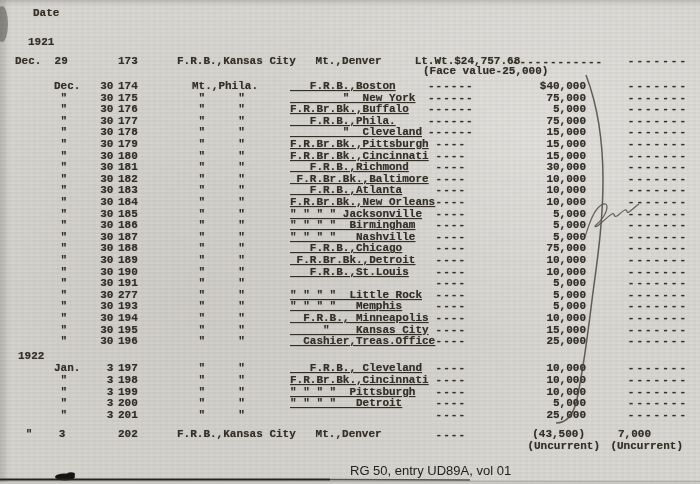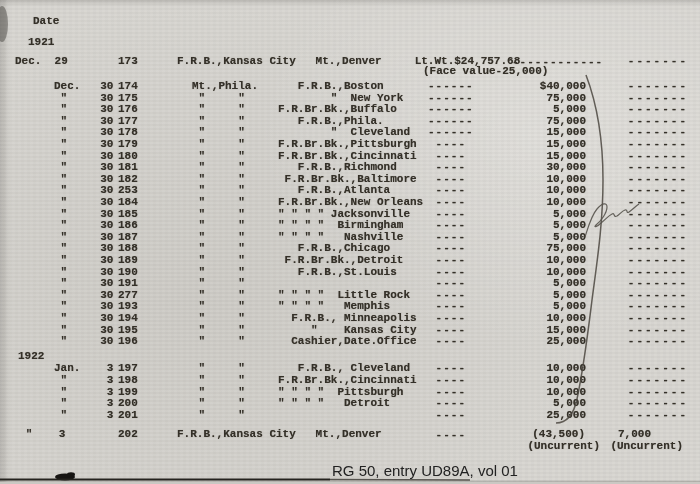--- a/index.html
+++ b/index.html
@@ -20,21 +20,21 @@
       repeating-linear-gradient(90deg, rgba(255,255,255,0.020) 0 3px, rgba(0,0,0,0.012) 3px 6px);
   }
   .t{
     position:absolute;
     font-family:"Liberation Mono","DejaVu Sans Mono",monospace;
     font-size:11px;line-height:11px;font-weight:700;
     color:#343028;white-space:pre;
     text-shadow:0 0.3px 0.7px rgba(52,48,40,0.55);
   }
   
-  .p-datehdr{left:33px;top:16px;}
+  .p-datehdr{left:33px;top:8px;}
   .p-year1{left:28px;top:37px;}
   .p-e173-date{left:15px;top:56px;}
   .p-e173-num{left:118px;top:56px;}
   .p-e173-desc{left:177px;top:56px;text-align:center;}
   .p-e173-face{left:423px;top:66px;}
   .p-e173-dash{left:512px;top:57px;letter-spacing:1px;}
   .p-e173-trail{right:12px;top:56px;letter-spacing:2px;}
   .p-year2{left:18px;top:351px;}
   .p-e202-date{left:6px;top:429px;}
   .p-e202-num{left:118px;top:429px;}
@@ -42,28 +42,28 @@
   .p-e202-dash{left:428px;top:430px;letter-spacing:1px;}
   .p-e202-amt1{right:115px;top:429px;}
   .p-e202-amt2{right:49px;top:429px;}
   .p-e202-note1{right:100px;top:441px;}
   .p-e202-note2{right:17px;top:441px;}
   
   .row{position:absolute;left:0;top:0;width:700px;height:12px;}
   .row .c-date{left:6px;padding-left:48px;}
   .row .c-num{left:118px;}
   .row .c-mt{left:192px;}
-  .row .c-desc{left:278px;}
+  .row .c-desc{left:290px;text-decoration:underline;}
   .row .c-dash{left:428px;letter-spacing:1px;}
   .row .c-amt{right:114px;}
   .row .c-trail{right:12px;letter-spacing:2px;}
   .caption{
-    position:absolute;left:332px;top:462px;
+    position:absolute;left:350px;top:462px;
     font-family:"Liberation Sans","DejaVu Sans",sans-serif;
-    font-size:15px;line-height:17px;color:#222;white-space:pre;
+    font-size:13px;line-height:17px;color:#222;white-space:pre;
   }
   .overlay{position:absolute;inset:0;pointer-events:none;}
   .bottom-strip{position:absolute;left:0;top:481.5px;width:700px;height:3px;background:#cac8c3;}
 </style>
 </head>
 <body>
 
 <div class="page">
   <div class="texture"></div>
 
@@ -154,21 +154,21 @@
     <span class="t c-date"> "     30</span>
     <span class="t c-num">182</span>
     <span class="t c-mt"> "     "</span>
     <span class="t c-desc"> F.R.Br.Bk.,Baltimore</span>
     <span class="t c-dash"> ----</span>
     <span class="t c-amt">10,000</span>
     <span class="t c-trail">-------</span>
   </div>
       <div class="row" style="top: 185.4px;">
     <span class="t c-date"> "     30</span>
-    <span class="t c-num">253</span>
+    <span class="t c-num">183</span>
     <span class="t c-mt"> "     "</span>
     <span class="t c-desc">   F.R.B.,Atlanta</span>
     <span class="t c-dash"> ----</span>
     <span class="t c-amt">10,000</span>
     <span class="t c-trail">-------</span>
   </div>
       <div class="row" style="top: 197px;">
     <span class="t c-date"> "     30</span>
     <span class="t c-num">184</span>
     <span class="t c-mt"> "     "</span>
@@ -272,21 +272,21 @@
     <span class="t c-mt"> "     "</span>
     <span class="t c-desc">     "    Kansas City</span>
     <span class="t c-dash"> ----</span>
     <span class="t c-amt">15,000</span>
     <span class="t c-trail">-------</span>
   </div>
       <div class="row" style="top: 336.2px;">
     <span class="t c-date"> "     30</span>
     <span class="t c-num">196</span>
     <span class="t c-mt"> "     "</span>
-    <span class="t c-desc">  Cashier,Date.Office</span>
+    <span class="t c-desc">  Cashier,Treas.Office</span>
     <span class="t c-dash"> ----</span>
     <span class="t c-amt">25,000</span>
     <span class="t c-trail">-------</span>
   </div>
       <div class="row" style="top: 363px;">
     <span class="t c-date">Jan.    3</span>
     <span class="t c-num">197</span>
     <span class="t c-mt"> "     "</span>
     <span class="t c-desc">   F.R.B., Cleveland</span>
     <span class="t c-dash"> ----</span>

